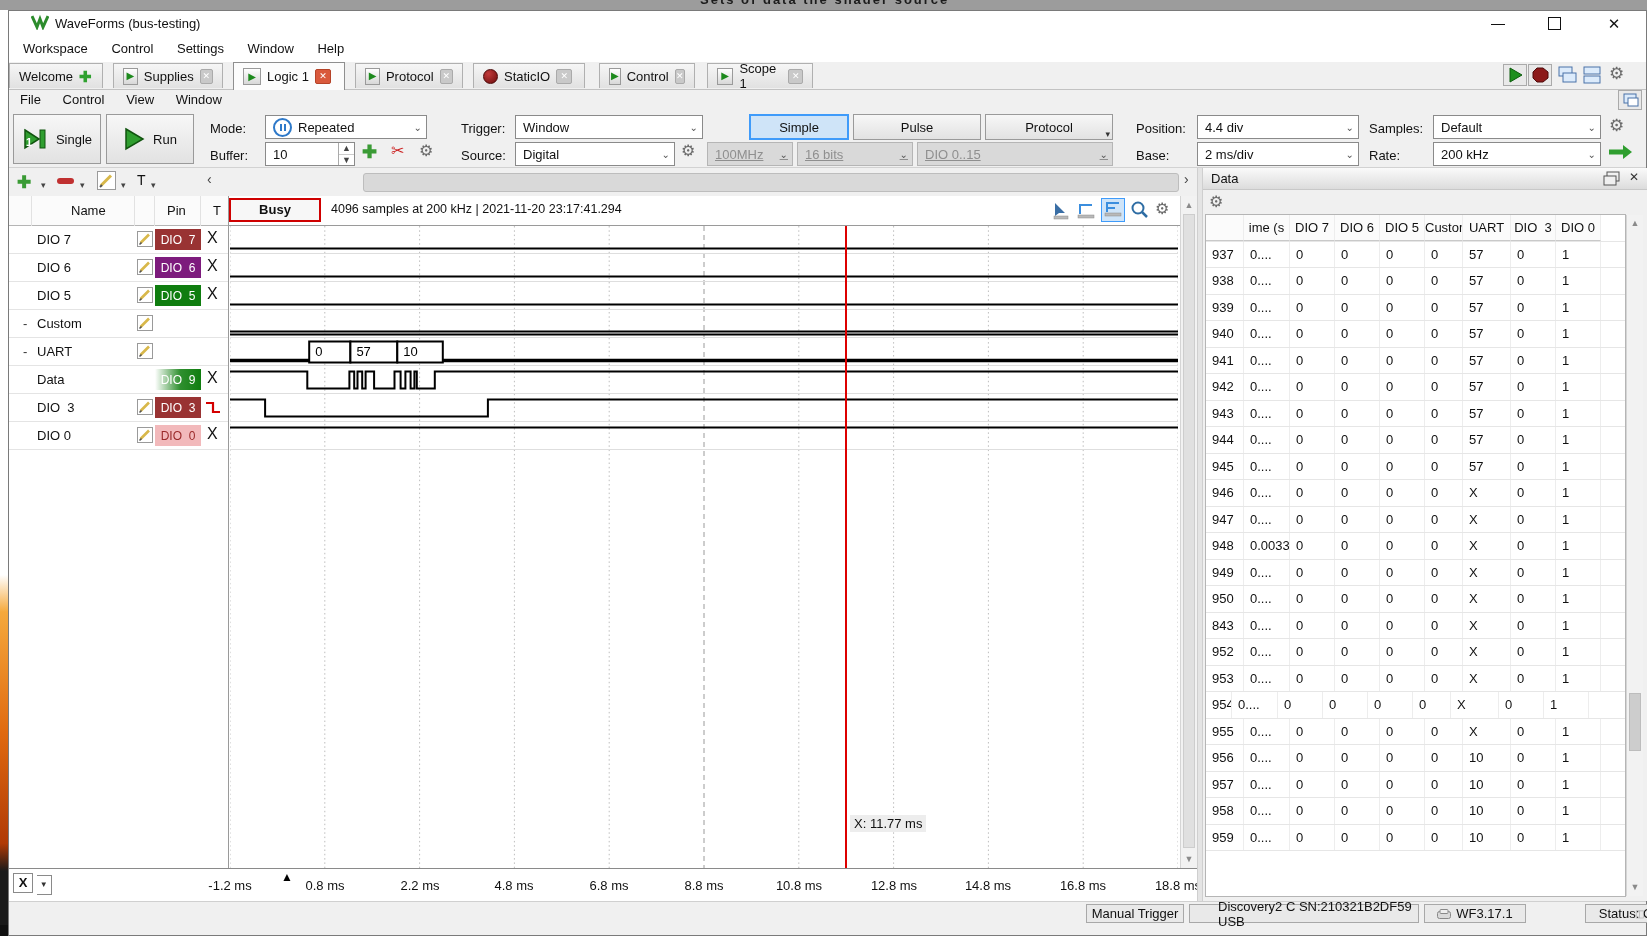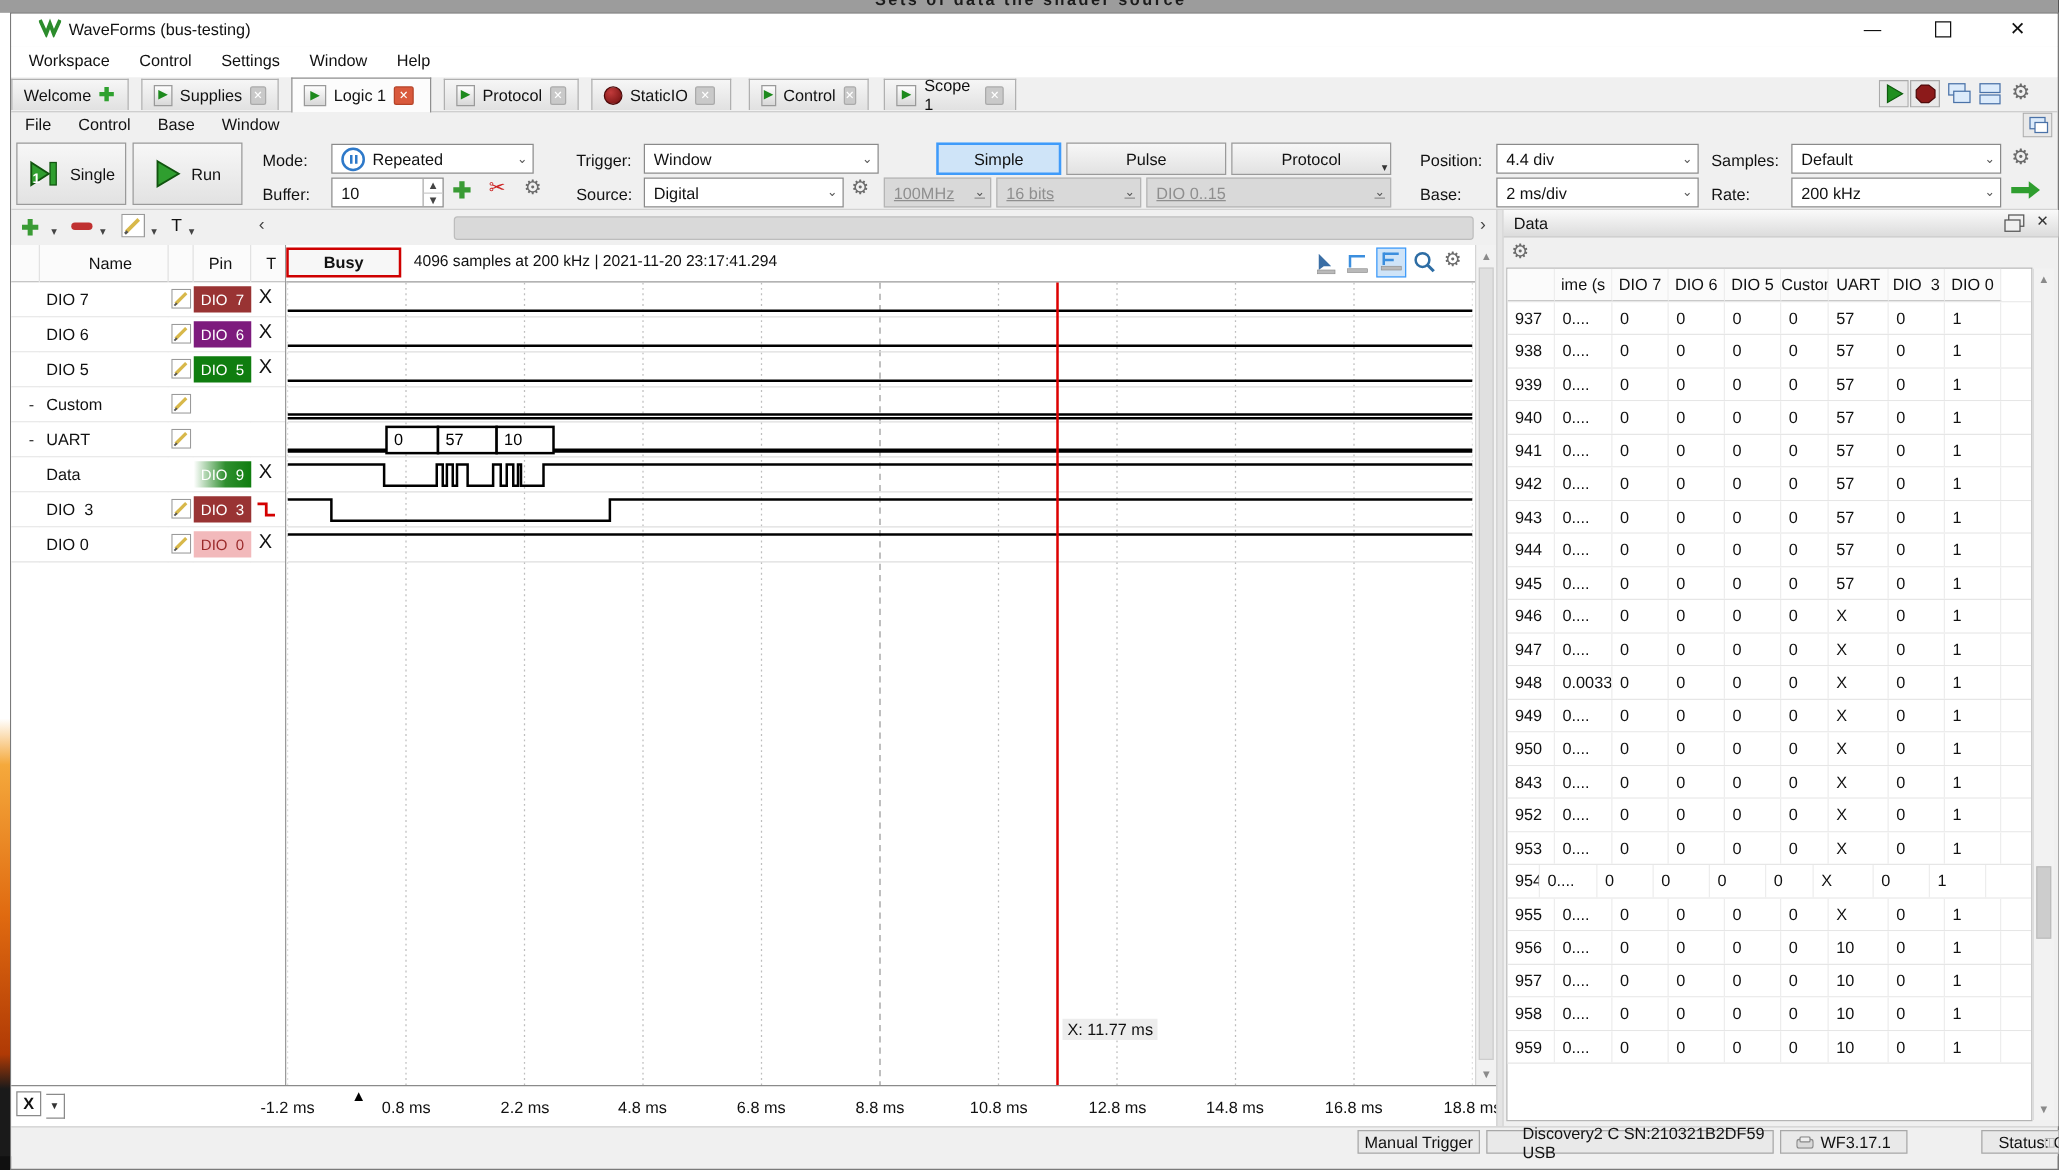--- a/index.html
+++ b/index.html
@@ -146,21 +146,21 @@
           <rect x="4" y="3" width="16" height="7" fill="#dcebfb" stroke="#4a72a8"></rect>
           <rect x="4" y="12" width="16" height="7" fill="#dcebfb" stroke="#4a72a8"></rect>
         </svg>
     </span>
     <span class="abs gear" style="left:1600px;top:3px;font-size:17px;">⚙</span>
   </div>
 
   <div class="abs" style="left:9px;top:90px;width:1637px;height:22px;background:#f0f0f0;">
     <span class="menu-item" style="padding:2px 9px;margin-left:2px;">File</span>
     <span class="menu-item" style="padding:2px 9px;">Control</span>
-    <span class="menu-item" style="padding:2px 9px;">Base</span>
+    <span class="menu-item" style="padding:2px 9px;">View</span>
     <span class="menu-item" style="padding:2px 9px;">Window</span>
     <span class="abs" style="left:1609px;top:0px;">
       <svg width="24" height="20">
           <rect x="0.5" y="0.5" width="23" height="19" fill="#e9e9e9" stroke="#aaa"></rect>
           <rect x="6" y="4" width="12" height="9" fill="#dcebfb" stroke="#4a72a8"></rect>
           <rect x="10" y="8" width="10" height="8" fill="#fff" stroke="#4a72a8"></rect>
         </svg>
     </span>
   </div>
 

